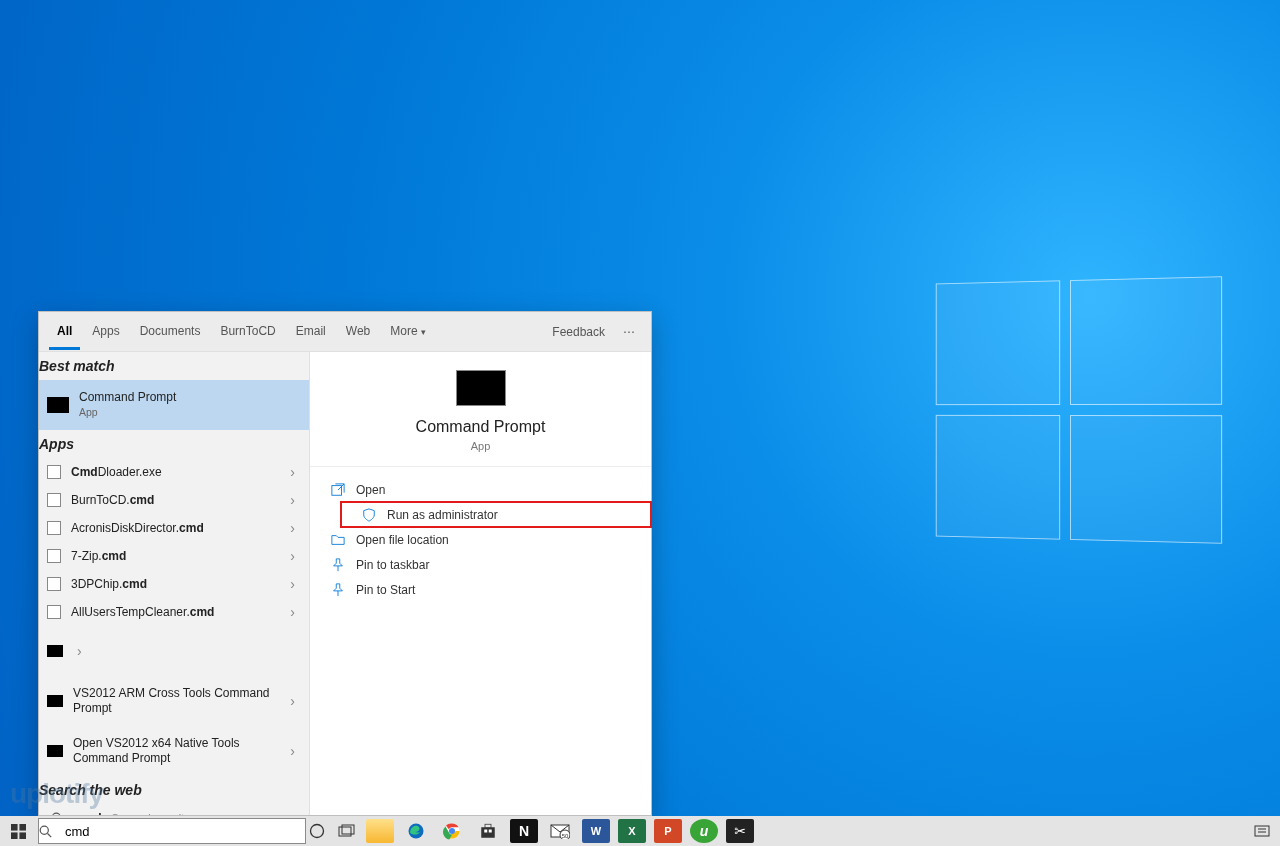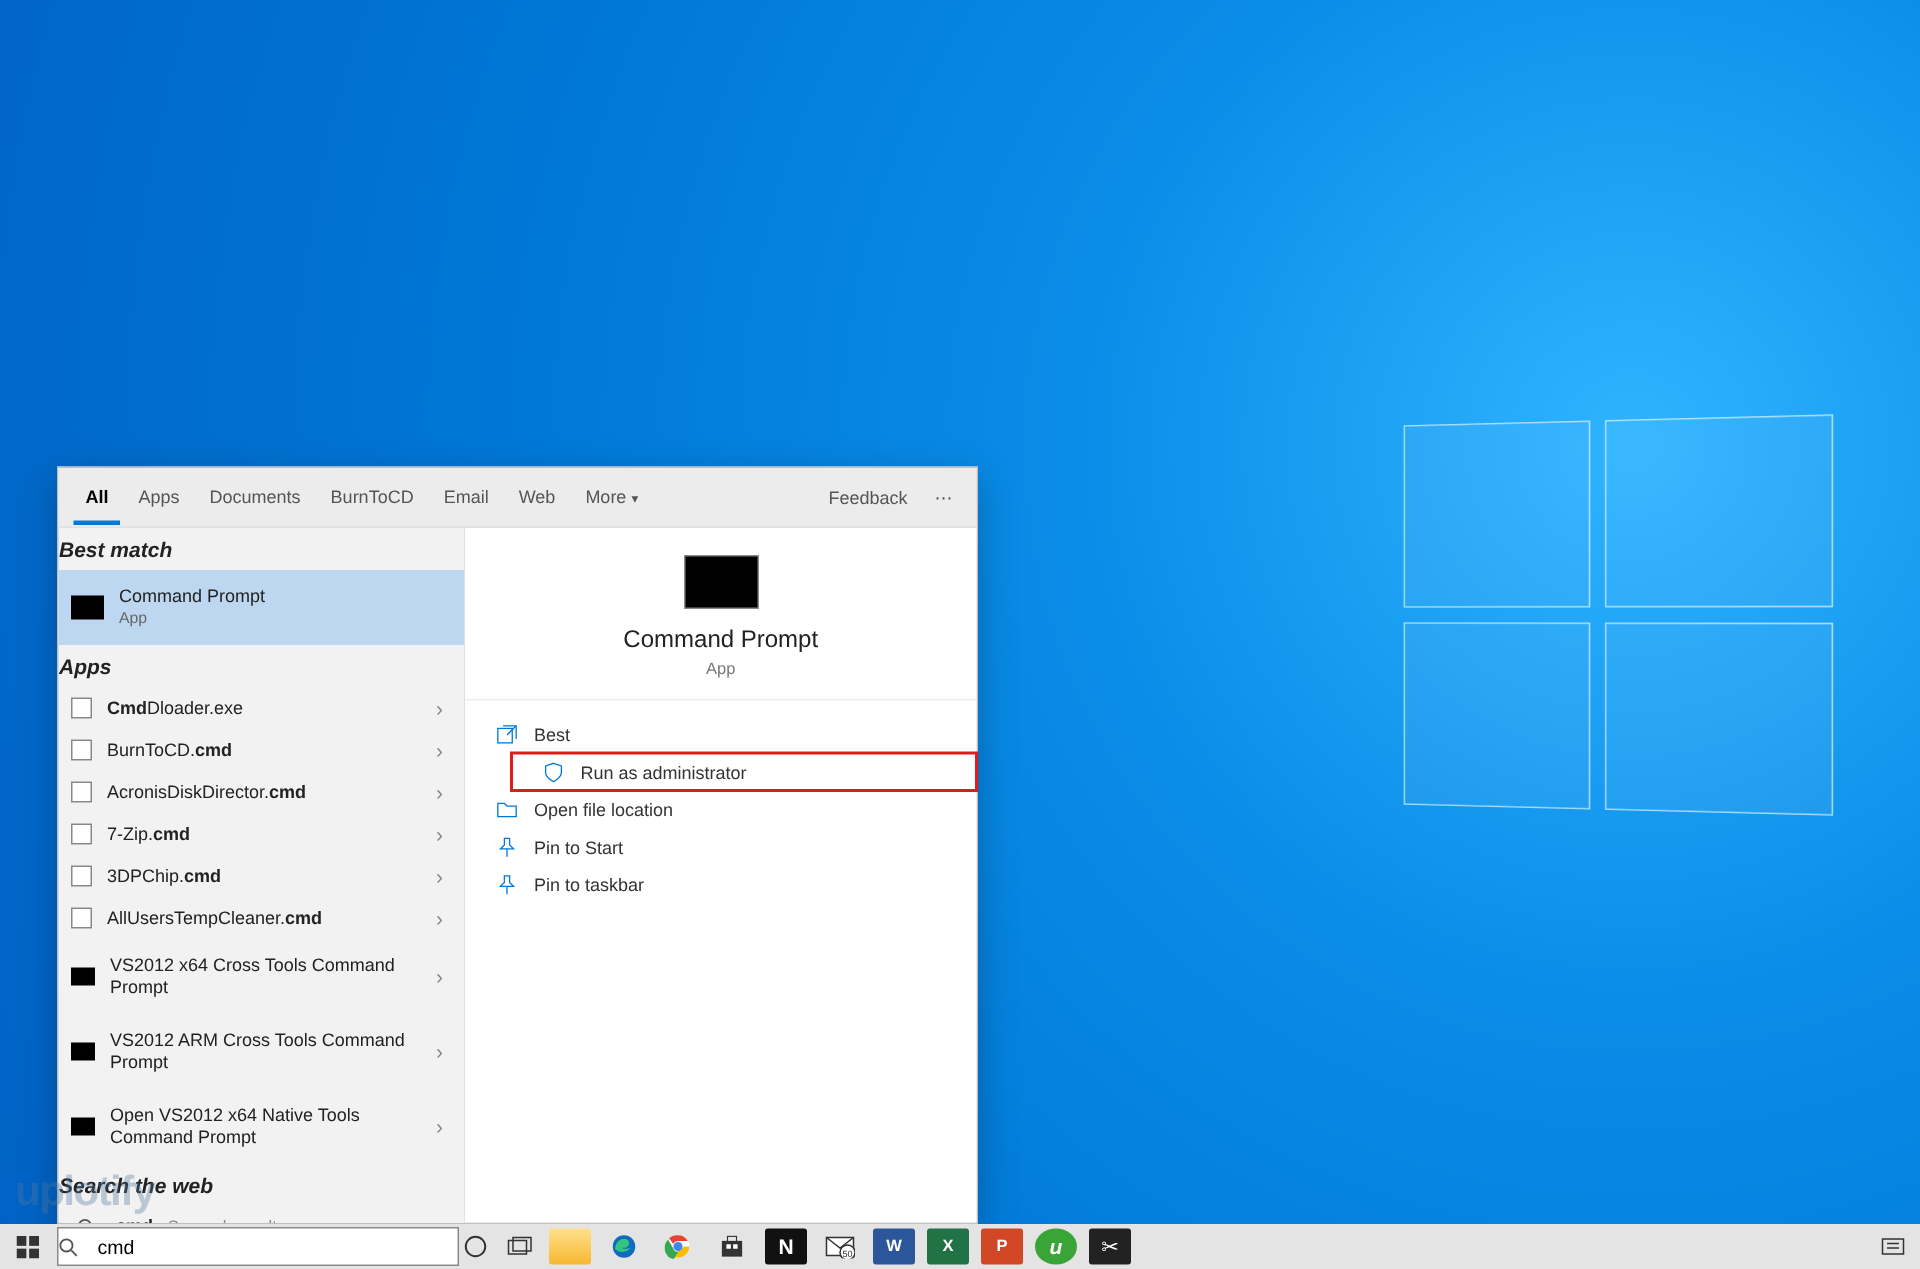--- a/index.html
+++ b/index.html
@@ -290,23 +290,20 @@
       <div class="result-row">
         <div class="result-icon file-sq"></div>
         <div class="result-text">
             <div class="result-title">AllUsersTempCleaner.<b>cmd</b></div>
           </div>
         <div class="chevron">›</div>
       </div>
 
       <div class="result-row tall">
         <div class="result-icon cmd-black" style="width:16px;height:12px;"></div>
-        <div class="result-text">
-            <div class="result-title">VS2012 x64 Cross Tools Command Prompt</div>
-          </div>
         <div class="chevron">›</div>
       </div>
 
       <div class="result-row tall">
         <div class="result-icon cmd-black" style="width:16px;height:12px;"></div>
         <div class="result-text">
             <div class="result-title">VS2012 ARM Cross Tools Command Prompt</div>
           </div>
         <div class="chevron">›</div>
       </div>
@@ -344,21 +341,21 @@
       </div>
       <div class="action-list">
         <div class="action-row">
           <span class="action-icon">
             <svg width="14" height="14" viewBox="0 0 16 16">
                 <rect x="1" y="3" width="11" height="11" stroke="#0078d7" fill="none"></rect>
                 <path d="M5 1h10v10" stroke="#0078d7" fill="none"></path>
                 <path d="M15 1 L8 8" stroke="#0078d7"></path>
               </svg>
           </span>
-          <span>Best</span>
+          <span>Open</span>
         </div>
         <div class="action-row highlight">
           <span class="action-icon">
             <svg width="14" height="14" viewBox="0 0 16 16">
                 <path d="M8 1 L14 3 V8 C14 12 8 15 8 15 C8 15 2 12 2 8 V3 Z" stroke="#0078d7" fill="none"></path>
               </svg>
           </span>
           <span>Run as administrator</span>
         </div>
         <div class="action-row">
@@ -368,29 +365,29 @@
               </svg>
           </span>
           <span>Open file location</span>
         </div>
         <div class="action-row">
           <span class="action-icon">
             <svg width="14" height="14" viewBox="0 0 16 16">
                 <path d="M6 1h4v5l3 3H3l3-3zM8 9v6" stroke="#0078d7" fill="none"></path>
               </svg>
           </span>
-          <span>Pin to Start</span>
+          <span>Pin to taskbar</span>
         </div>
         <div class="action-row">
           <span class="action-icon">
             <svg width="14" height="14" viewBox="0 0 16 16">
                 <path d="M6 1h4v5l3 3H3l3-3zM8 9v6" stroke="#0078d7" fill="none"></path>
               </svg>
           </span>
-          <span>Pin to taskbar</span>
+          <span>Pin to Start</span>
         </div>
       </div>
     </div>
   </div>
 </div>
 
 <div class="searchbox">
   <span class="search-icon">
     <svg width="13" height="13" viewBox="0 0 16 16">
         <circle cx="6.5" cy="6.5" r="5" stroke="#555" stroke-width="1.5" fill="none"></circle>

